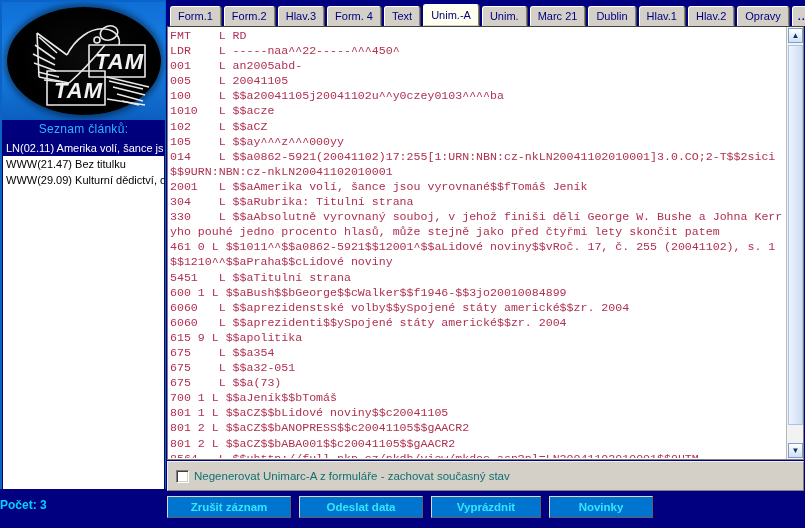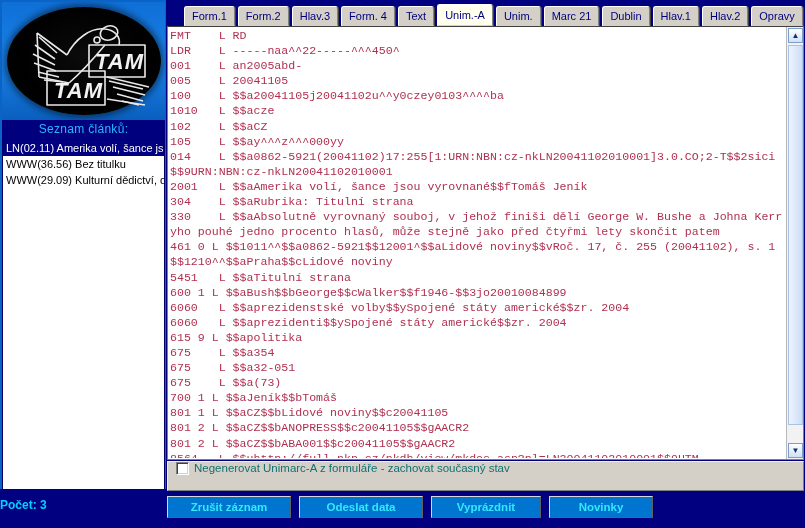--- a/index.html
+++ b/index.html
@@ -116,21 +116,21 @@
     background: #000080;
   }
 
   
   .tabbar {
     position: absolute;
     left: 0; top: 2px;
     width: 639px; height: 24px;
     display: flex;
     align-items: flex-end;
-    padding-left: 18px;
+    padding-left: 4px;
     box-sizing: border-box;
   }
   .tab {
     height: 20px;
     margin-right: 3px;
     background: #d4d0c8;
     border: 1px solid;
     border-color: #ffffff #808080 #d4d0c8 #ffffff;
     border-radius: 3px 3px 0 0;
     color: #00007f;
@@ -218,21 +218,21 @@
     position: absolute;
     left: 1px; top: 461px;
     width: 637px;
     height: 30px;
     background: #d4d0c8;
     border: 1px solid #f0f0f0;
     border-right-color: #808080;
     border-bottom-color: #808080;
     box-sizing: border-box;
     display: flex;
-    align-items: flex-start;
+    align-items: center;
     padding-left: 8px;
   }
   .cb-box {
     width: 13px; height: 13px;
     background: #ffffff;
     border: 1px solid;
     border-color: #808080 #ffffff #ffffff #808080;
     box-shadow: inset 1px 1px 0 #404040, inset -1px -1px 0 #d4d0c8;
     box-sizing: border-box;
     margin-right: 5px;
@@ -305,21 +305,21 @@
           <text x="86" y="60">TAM</text>
           <text x="45" y="89">TAM</text>
         </g>
       </svg>
     </div>
 
     <div class="seznam-title">Seznam článků:</div>
 
     <div class="article-list">
       <div class="article-item selected">LN(02.11) Amerika volí, šance jsou vyrovnané</div>
-      <div class="article-item">WWW(36.56) Bez titulku</div>
+      <div class="article-item">WWW(21.47) Bez titulku</div>
       <div class="article-item">WWW(29.09) Kulturní dědictví, digitalizace</div>
     </div>
 
     <div class="left-edge-dark"></div>
     <div class="count-bar">Počet: 3</div>
   </div>
 
   <div class="main">
 
     <div class="tabbar">

